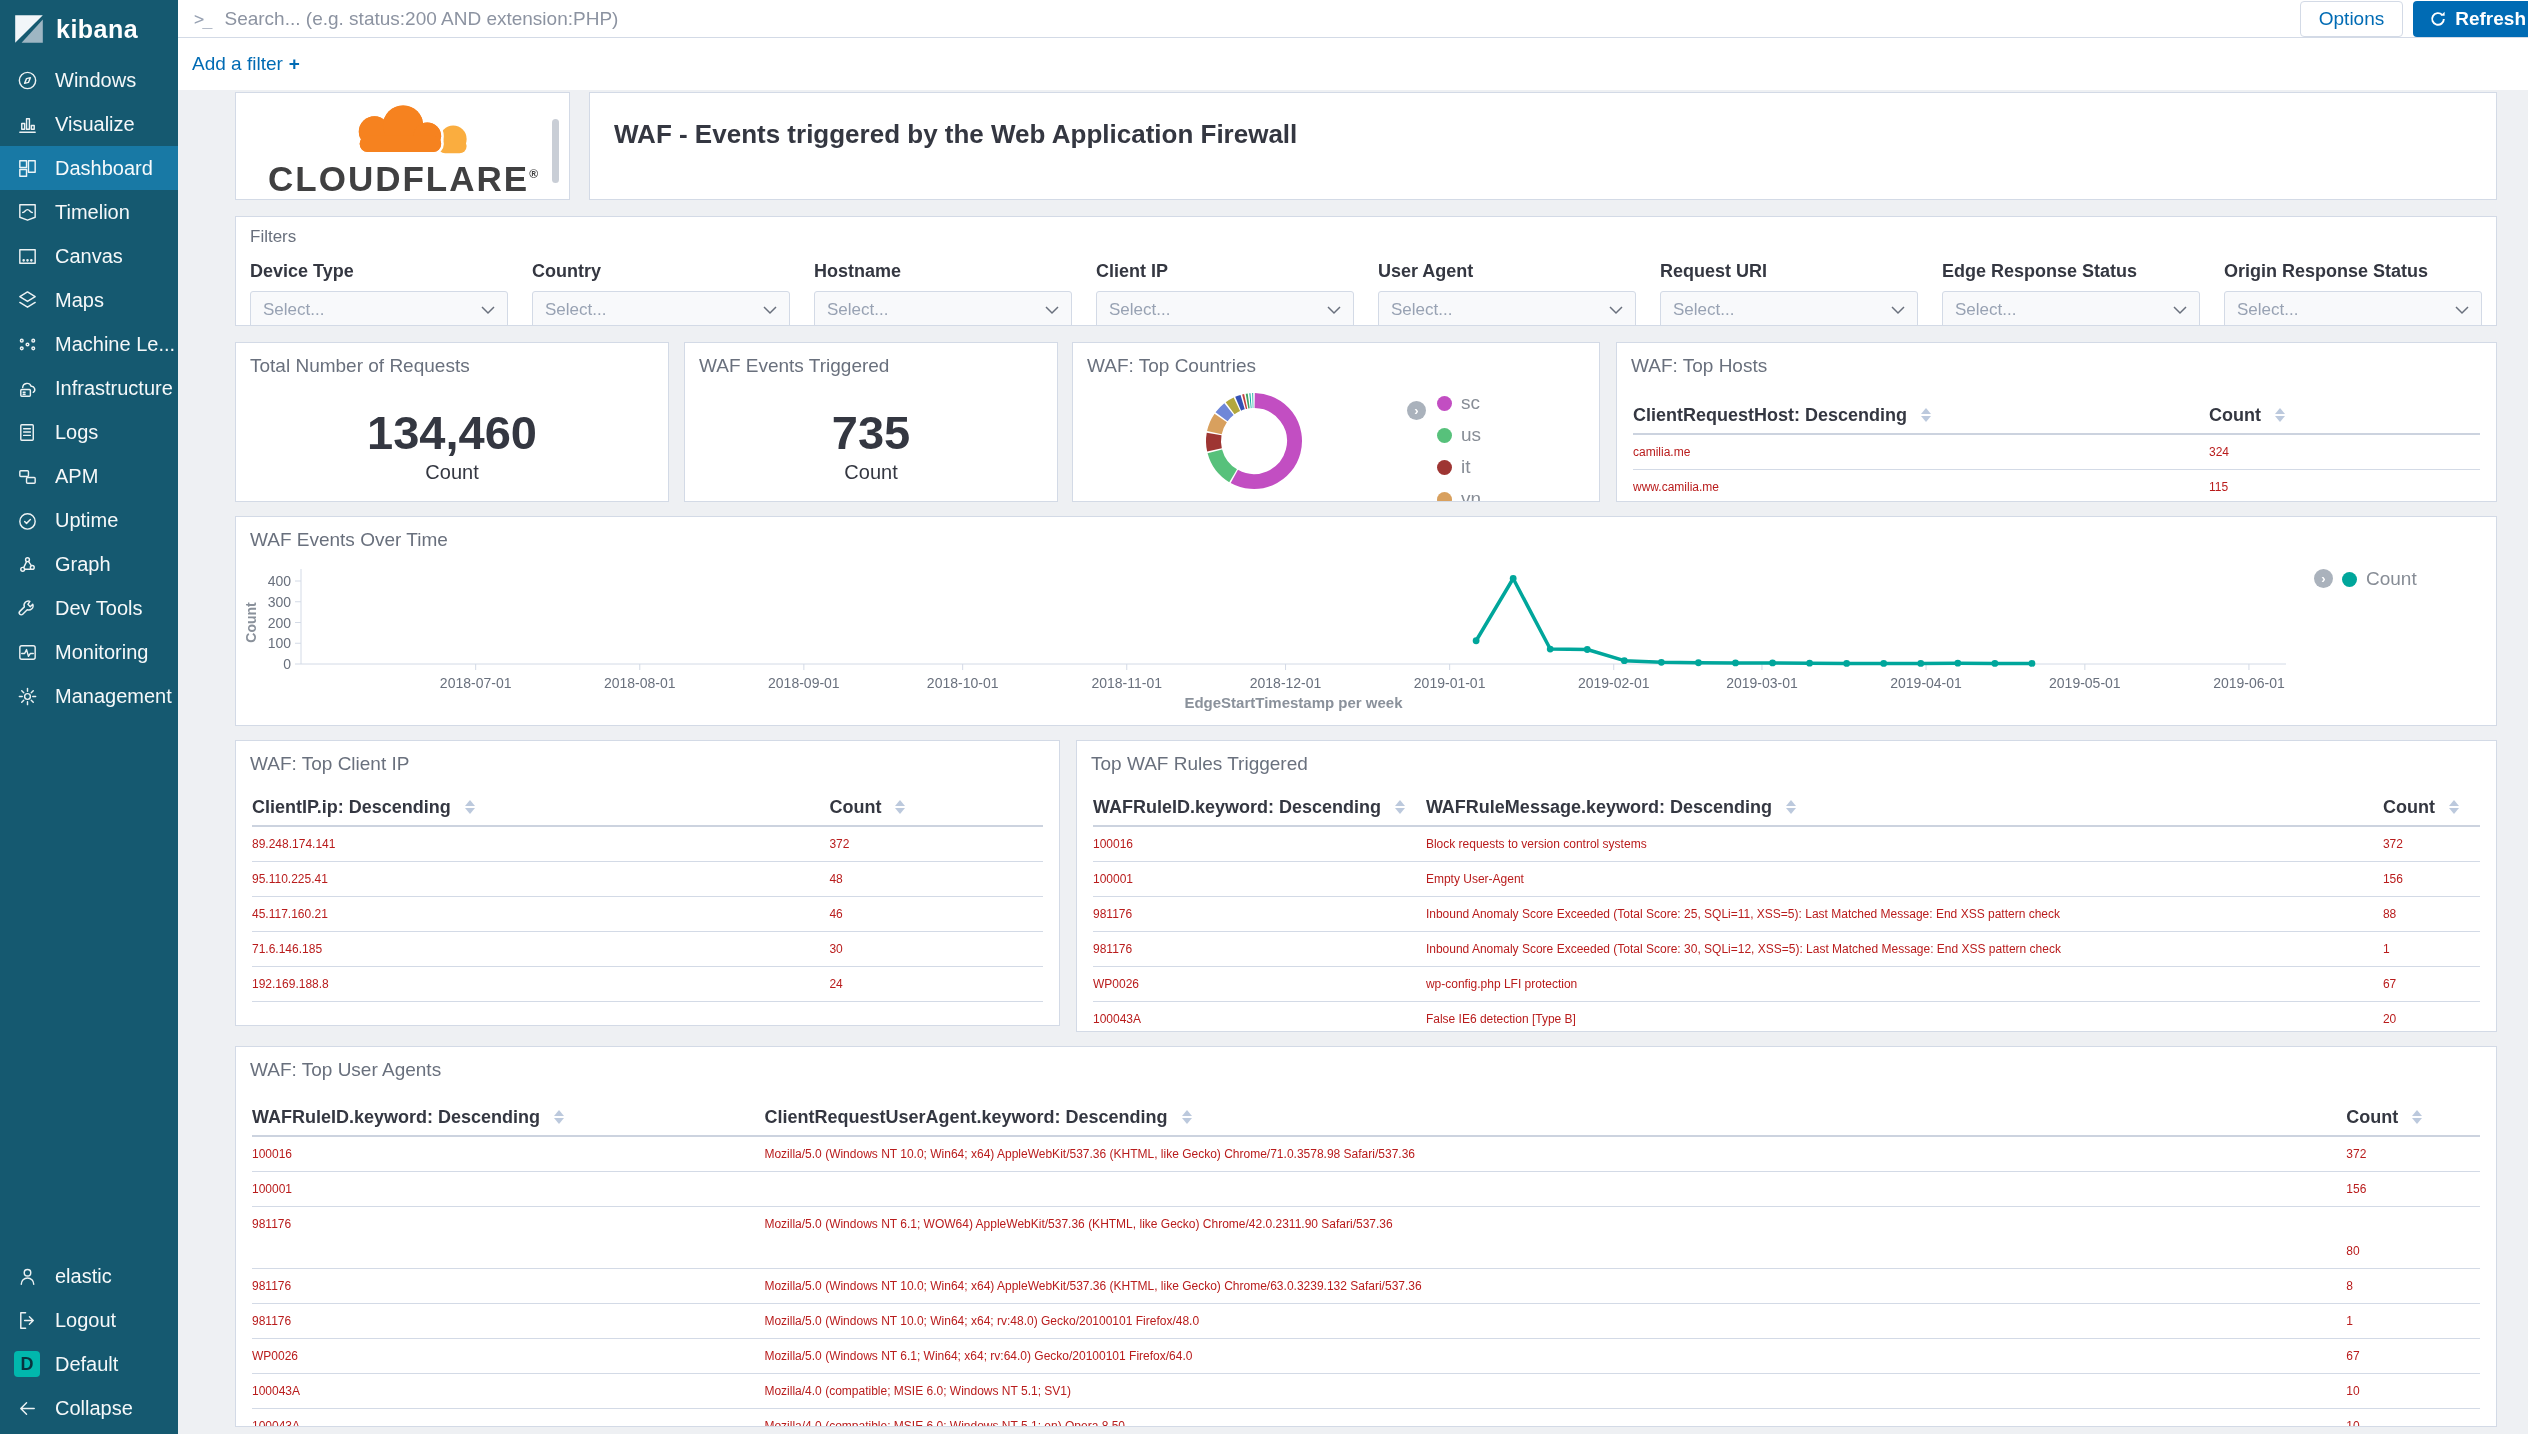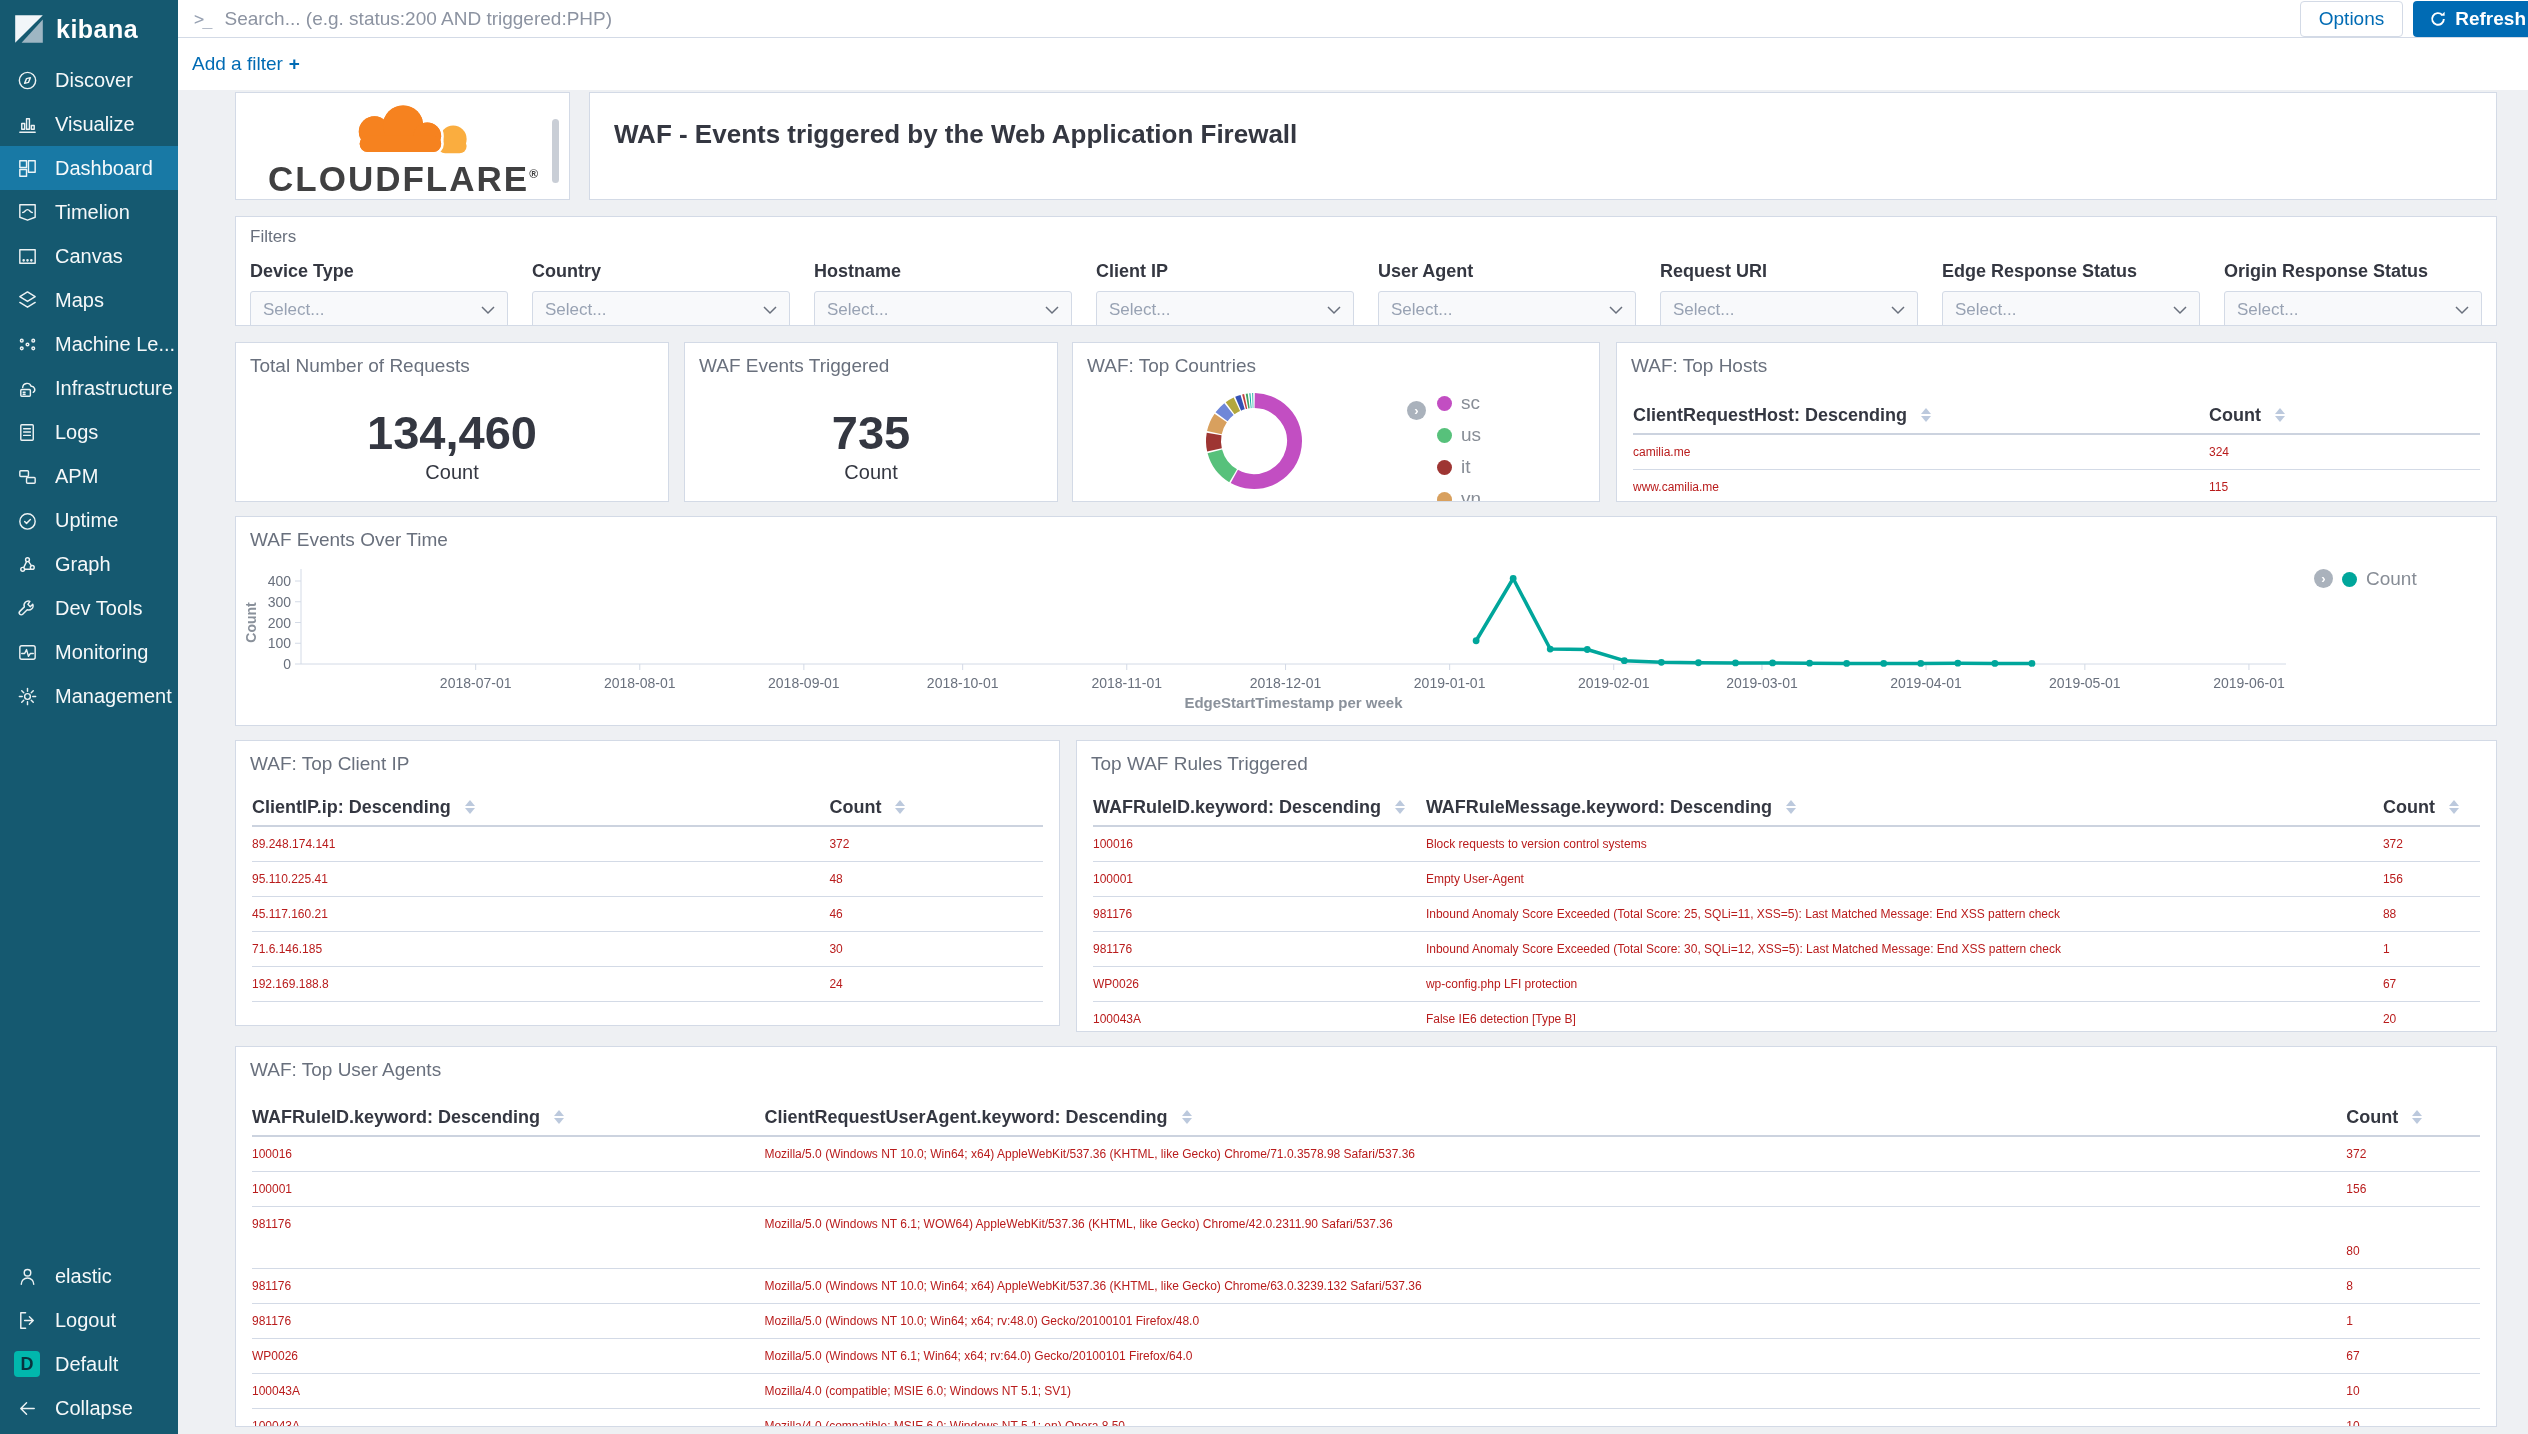--- a/index.html
+++ b/index.html
@@ -97,21 +97,21 @@
     <span class="brand-text">kibana</span>
   </div>
   <nav id="nav">
       <div class="nav-item">
         <span class="ic">
           <svg viewBox="0 0 24 24" width="23" height="23" fill="none" stroke="#fff" stroke-width="1.5" stroke-linecap="round" stroke-linejoin="round">
             <circle cx="12" cy="12" r="8.5"></circle>
             <path d="M15 9l-2 5-4 1 2-5z"></path>
           </svg>
         </span>
-        <span>Discover</span>
+        <span>Windows</span>
       </div>
       <div class="nav-item">
         <span class="ic">
           <svg viewBox="0 0 24 24" width="23" height="23" fill="none" stroke="#fff" stroke-width="1.5" stroke-linecap="round" stroke-linejoin="round">
             <path d="M4 20h16"></path>
             <rect x="6" y="11" width="3" height="6"></rect>
             <rect x="11" y="6" width="3" height="11"></rect>
             <rect x="16" y="13" width="3" height="4"></rect>
           </svg>
         </span>
@@ -275,21 +275,21 @@
             <path d="M19 12H6M11 6l-6 6 6 6"></path>
           </svg>
         </span>
         <span>Collapse</span>
       </div>
     </nav>
 </aside>
 
 <header class="topbar">
   <span class="console-icon">&gt;_</span>
-  <span class="search-placeholder">Search... (e.g. status:200 AND triggered:PHP)</span>
+  <span class="search-placeholder">Search... (e.g. status:200 AND extension:PHP)</span>
   <button class="options-btn">Options</button>
   <button class="refresh-btn">
     <svg width="18" height="18" viewBox="0 0 16 16">
       <path d="M13.2 8a5.2 5.2 0 1 1-1.5-3.7" stroke="#fff" stroke-width="1.7" fill="none"></path>
       <path d="M13.9 1.6v3.6h-3.6z" fill="#fff"></path>
     </svg>
     <span>Refresh</span>
   </button>
 </header>
 

